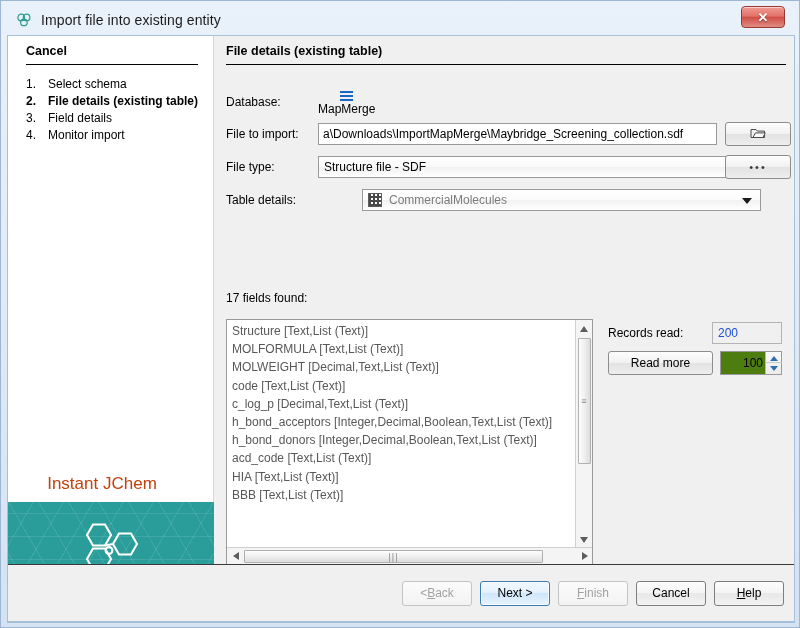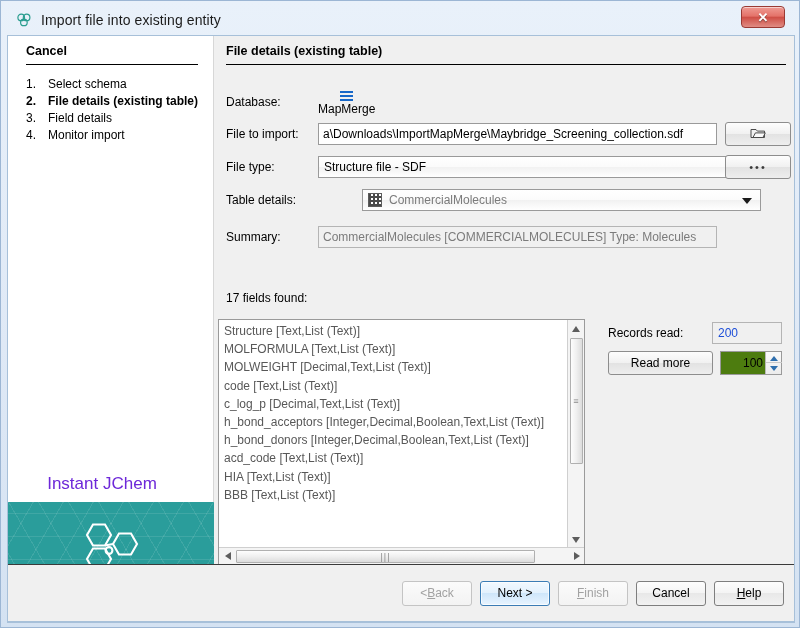--- a/index.html
+++ b/index.html
@@ -119,21 +119,21 @@
   }
   .step-num { width: 22px; flex: 0 0 22px; }
   .step-label { flex: 1 1 auto; }
   .steps-list li.active { font-weight: bold; }
 
   .brand-text {
     position: absolute;
     left: 0; top: 438px;
     width: 188px;
     text-align: center;
-    color: #6d28d9;
+    color: #c2410c;
     font-size: 17px;
   }
   .brand-panel {
     position: absolute;
     left: 0; top: 466px;
     width: 206px; height: 104px;
     background:
       repeating-linear-gradient(60deg, rgba(255,255,255,.10) 0 1px, rgba(255,255,255,0) 1px 26px),
       repeating-linear-gradient(-60deg, rgba(255,255,255,.10) 0 1px, rgba(255,255,255,0) 1px 26px),
       repeating-linear-gradient(0deg, rgba(255,255,255,.10) 0 1px, rgba(255,255,255,0) 1px 23px),
@@ -230,21 +230,21 @@
   .dots { letter-spacing: 2px; color: #3a3a3a; font-size: 11px; line-height: 1; }
 
   .fields-found {
     position: absolute; left: 11px; top: 255px;
     font-size: 12px;
   }
 
   
   .listbox {
     position: absolute;
-    left: 3px; top: 283px;
+    left: 11px; top: 283px;
     width: 367px; height: 246px;
     background: #ffffff;
     border: 1px solid #9a9a9a;
     overflow: hidden;
   }
   .list-items {
     position: absolute;
     left: 0; top: 0;
     width: 347px; height: 226px;
     padding: 2px 0 0 5px;
@@ -525,24 +525,20 @@
 
       <div class="field-row" style="top:153px;">
         <div class="field-label">Table details:</div>
         <div class="combo disabled" style="left:92px; width:399px; gap:7px;">
           <span class="grid-icon"></span>
           <span>CommercialMolecules</span>
           <span class="combo-arrow"></span>
         </div>
       </div>
 
-      <div class="field-row" style="top:190px;">
-        <div class="field-label">Summary:</div>
-        <div class="textbox readonly" style="left:92px; width:399px;">CommercialMolecules [COMMERCIALMOLECULES] Type: Molecules</div>
-      </div>
 
       <div class="fields-found">17 fields found:</div>
 
       <div class="listbox">
         <div class="list-items">
           <div>Structure [Text,List (Text)]</div>
           <div>MOLFORMULA [Text,List (Text)]</div>
           <div>MOLWEIGHT [Decimal,Text,List (Text)]</div>
           <div>code [Text,List (Text)]</div>
           <div>c_log_p [Decimal,Text,List (Text)]</div>

